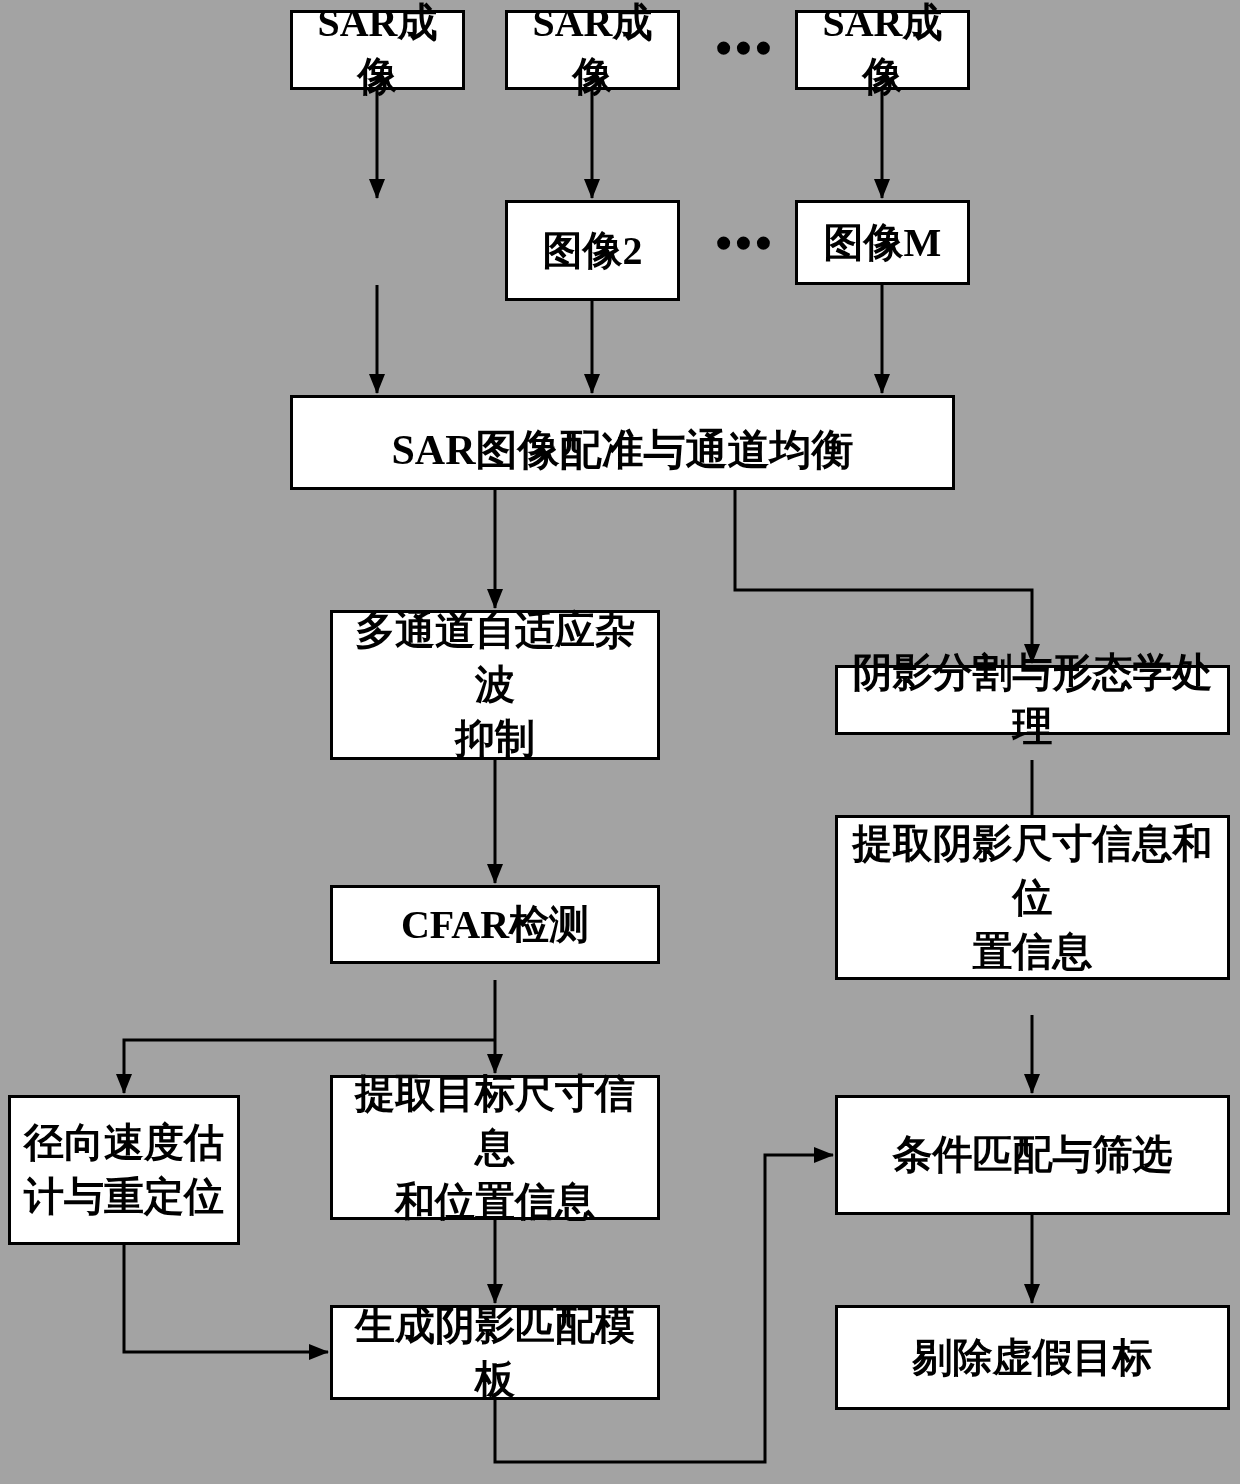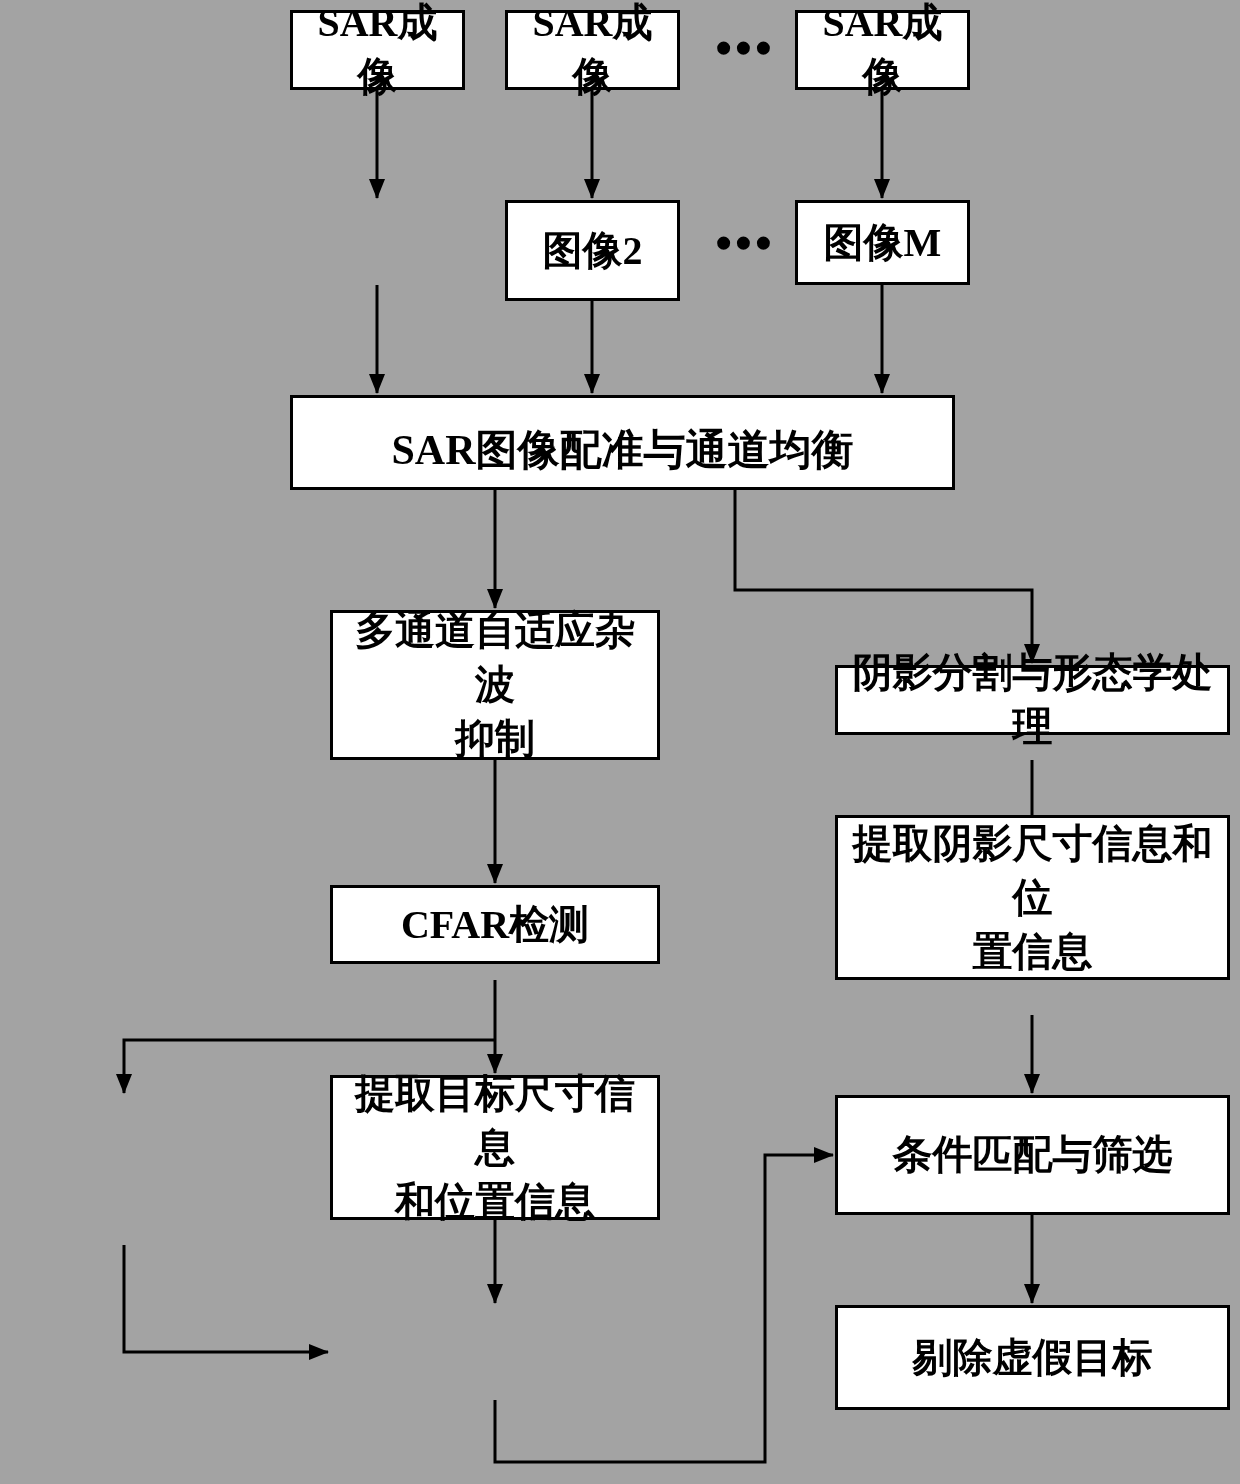--- a/index.html
+++ b/index.html
@@ -140,26 +140,33 @@
 
   <div class="node" style="left:330px;top:885px;width:330px;height:79px">
     <span class="label">CFAR检测</span>
   </div>
 
   <div class="node" style="left:835px;top:815px;width:395px;height:165px">
     <span class="label">提取阴影尺寸信息和位
 置信息</span>
   </div>
 
+  <div class="node" style="left:8px;top:1095px;width:232px;height:150px">
+    <span class="label">径向速度估
+计与重定位</span>
+  </div>
 
   <div class="node" style="left:330px;top:1075px;width:330px;height:145px">
     <span class="label">提取目标尺寸信息
 和位置信息</span>
   </div>
 
+  <div class="node" style="left:330px;top:1305px;width:330px;height:95px">
+    <span class="label">生成阴影匹配模板</span>
+  </div>
 
   <div class="node" style="left:835px;top:1095px;width:395px;height:120px">
     <span class="label">条件匹配与筛选</span>
   </div>
 
   <div class="node" style="left:835px;top:1305px;width:395px;height:105px">
     <span class="label">剔除虚假目标</span>
   </div>
 
 </div>

